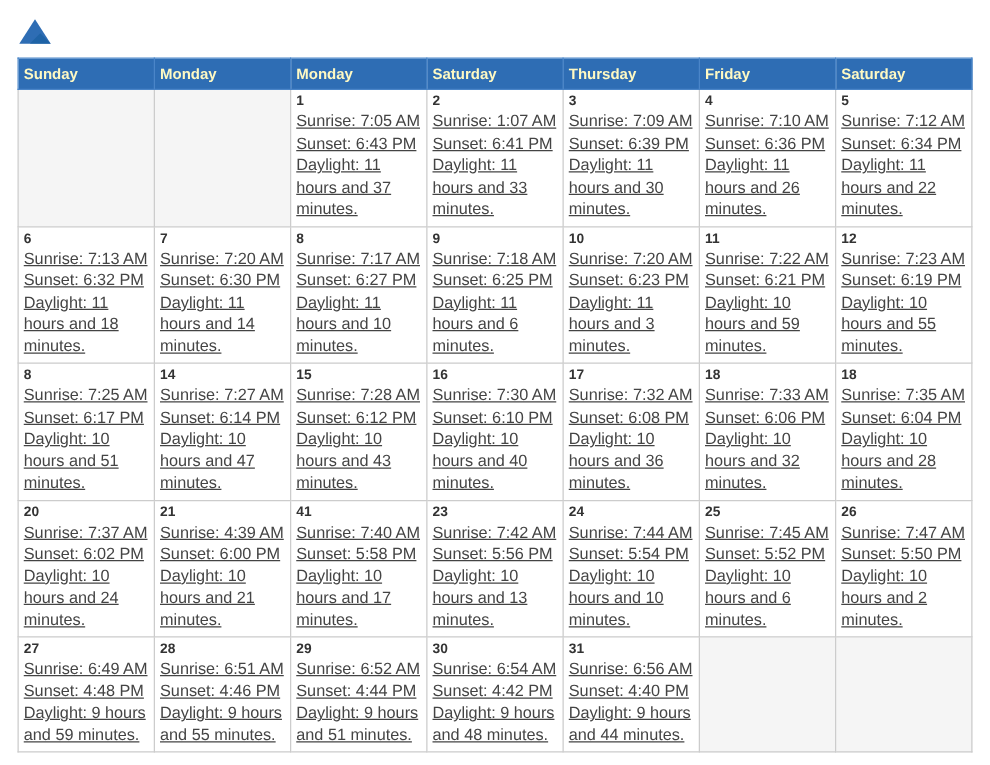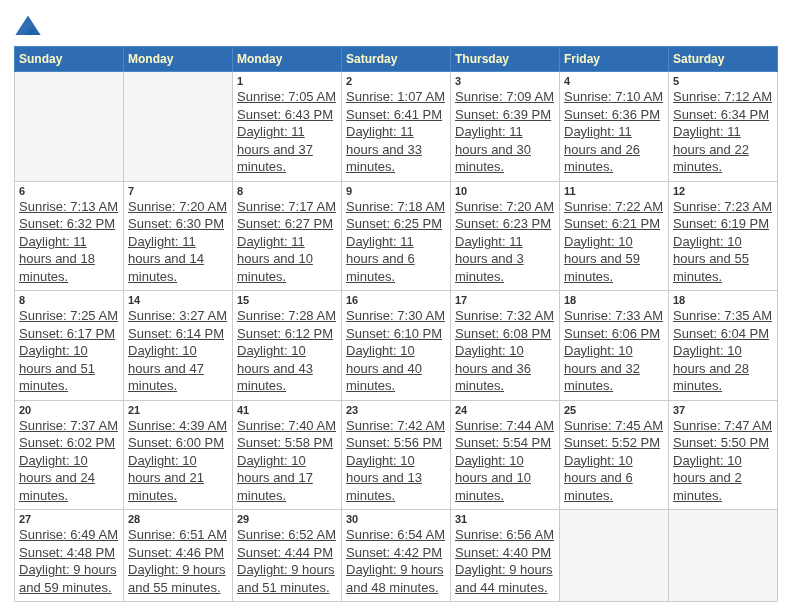--- a/index.html
+++ b/index.html
@@ -225,21 +225,21 @@
         </tr>
         <tr>
           <td>
             <span class="day-number">8</span>
             <div class="day-info">Sunrise: 7:25 AM
 Sunset: 6:17 PM
 Daylight: 10 hours and 51 minutes.</div>
           </td>
           <td>
             <span class="day-number">14</span>
-            <div class="day-info">Sunrise: 3:27 AM
+            <div class="day-info">Sunrise: 7:27 AM
 Sunset: 6:14 PM
 Daylight: 10 hours and 47 minutes.</div>
           </td>
           <td>
             <span class="day-number">15</span>
             <div class="day-info">Sunrise: 7:28 AM
 Sunset: 6:12 PM
 Daylight: 10 hours and 43 minutes.</div>
           </td>
           <td>
@@ -298,21 +298,21 @@
 Sunset: 5:54 PM
 Daylight: 10 hours and 10 minutes.</div>
           </td>
           <td>
             <span class="day-number">25</span>
             <div class="day-info">Sunrise: 7:45 AM
 Sunset: 5:52 PM
 Daylight: 10 hours and 6 minutes.</div>
           </td>
           <td>
-            <span class="day-number">37</span>
+            <span class="day-number">26</span>
             <div class="day-info">Sunrise: 7:47 AM
 Sunset: 5:50 PM
 Daylight: 10 hours and 2 minutes.</div>
           </td>
         </tr>
         <tr>
           <td class="last-row">
             <span class="day-number">27</span>
             <div class="day-info">Sunrise: 6:49 AM
 Sunset: 4:48 PM

